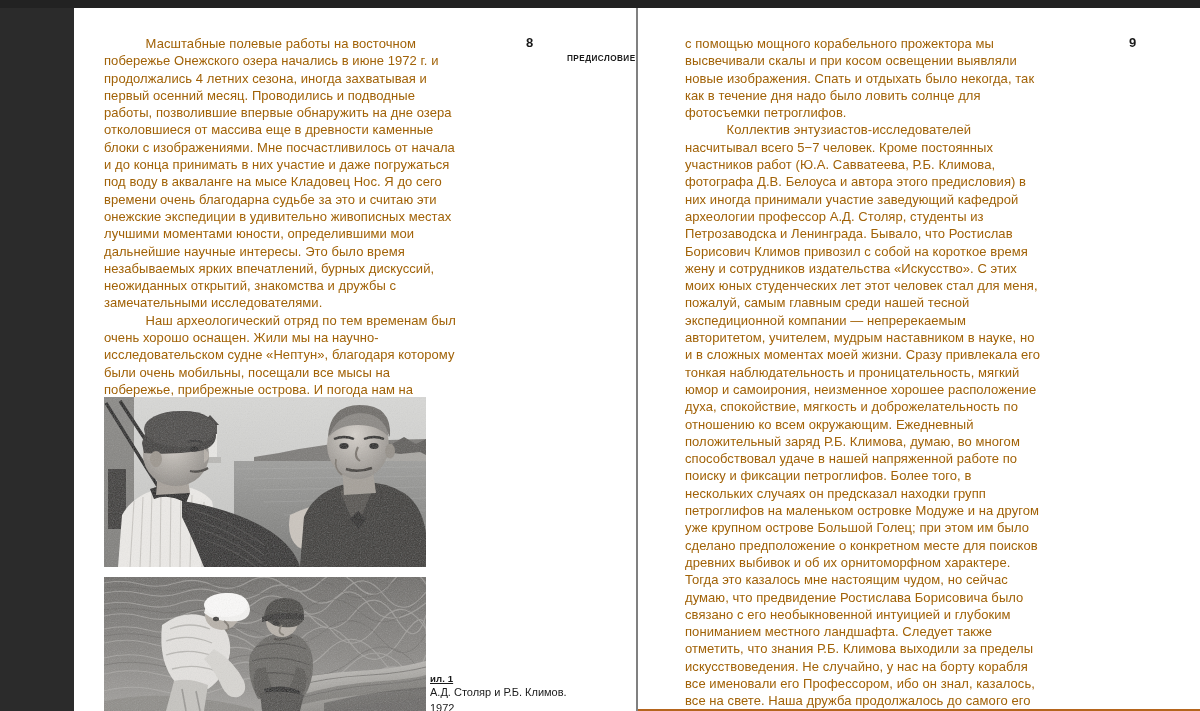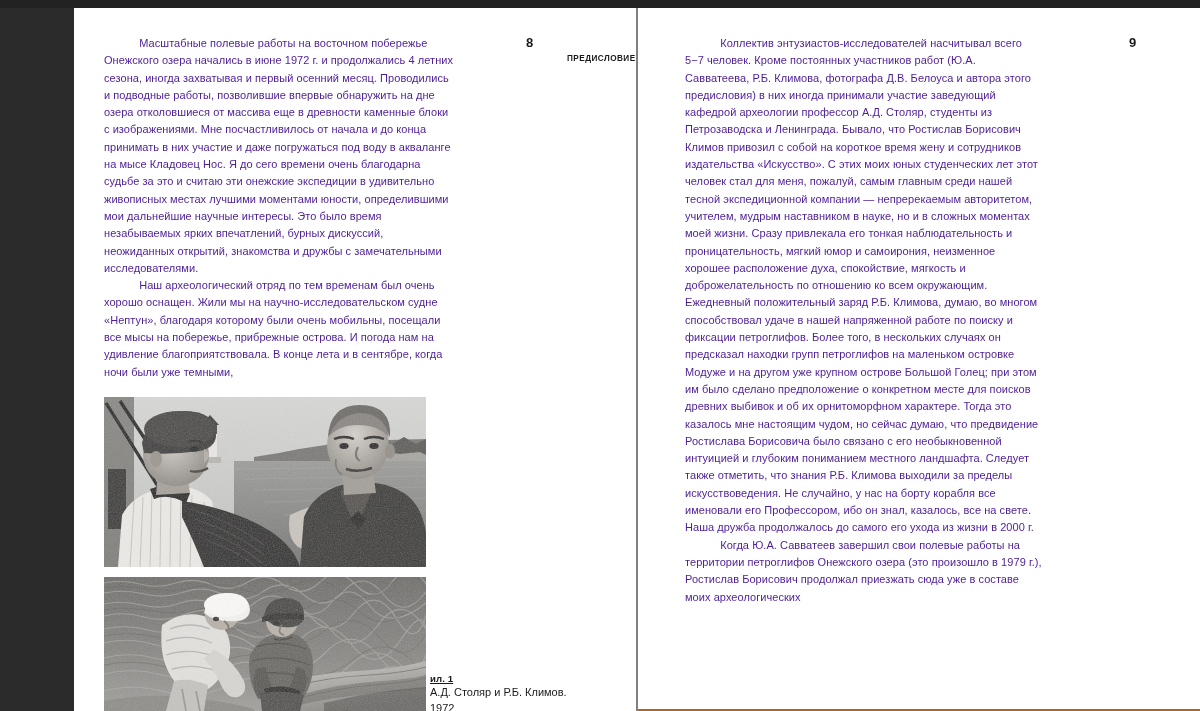--- a/index.html
+++ b/index.html
@@ -54,23 +54,23 @@
     top: 8px;
     height: 703px;
     background: #ffffff;
   }
   #page-left  { left: 74px;  width: 562px; }
   #page-right { left: 638px; width: 562px; }
 
   
   .col {
     position: absolute;
-    font-size: 11px;
+    font-size: 13px;
     line-height: 17.3px;
-    color: #4c1d95;
+    color: #a16207;
     text-align: left;
     letter-spacing: 0.005em;
   }
   .col p {
     margin: 0;
   }
   .col p.indent {
     text-indent: 3.2em;
   }
 
@@ -397,20 +397,21 @@
     </div>
   </div>
 
   <div class="page" id="page-right">
 
     <div class="folio-block" id="folio-right">
       <div class="folio-num">9</div>
     </div>
 
     <div class="col" id="col-right">
+      <p>с помощью мощного корабельного прожектора мы высвечивали скалы и при косом освещении выявляли новые изображения. Спать и отдыхать было некогда, так как в течение дня надо было ловить солнце для фотосъемки петроглифов.</p>
       <p class="indent">Коллектив энтузиастов-исследователей насчитывал всего 5−7 человек. Кроме постоянных участников работ (Ю.А. Савватеева, Р.Б. Климова, фотографа Д.В. Белоуса и автора этого предисловия) в них иногда принимали участие заведующий кафедрой археологии профессор А.Д. Столяр, студенты из Петрозаводска и Ленинграда. Бывало, что Ростислав Борисович Климов привозил с собой на короткое время жену и сотрудников издательства «Искусство». С этих моих юных студенческих лет этот человек стал для меня, пожалуй, самым главным среди нашей тесной экспедиционной компании — непререкаемым авторитетом, учителем, мудрым наставником в науке, но и в сложных моментах моей жизни. Сразу привлекала его тонкая наблюдательность и проницательность, мягкий юмор и самоирония, неизменное хорошее расположение духа, спокойствие, мягкость и доброжелательность по отношению ко всем окружающим. Ежедневный положительный заряд Р.Б. Климова, думаю, во многом способствовал удаче в нашей напряженной работе по поиску и фиксации петроглифов. Более того, в нескольких случаях он предсказал находки групп петроглифов на маленьком островке Модуже и на другом уже крупном острове Большой Голец; при этом им было сделано предположение о конкретном месте для поисков древних выбивок и об их орнитоморфном характере. Тогда это казалось мне настоящим чудом, но сейчас думаю, что предвидение Ростислава Борисовича было связано с его необыкновенной интуицией и глубоким пониманием местного ландшафта. Следует также отметить, что знания Р.Б. Климова выходили за пределы искусствоведения. Не случайно, у нас на борту корабля все именовали его Профессором, ибо он знал, казалось, все на свете. Наша дружба продолжалось до самого его ухода из жизни в 2000 г.</p>
       <p class="indent">Когда Ю.А. Савватеев завершил свои полевые работы на территории петроглифов Онежского озера (это произошло в 1979 г.), Ростислав Борисович продолжал приезжать сюда уже в составе моих археологических</p>
     </div>
   </div>
 
   <div class="spine"></div>
   <div class="bottom-rule"></div>
 
 </div>
 

